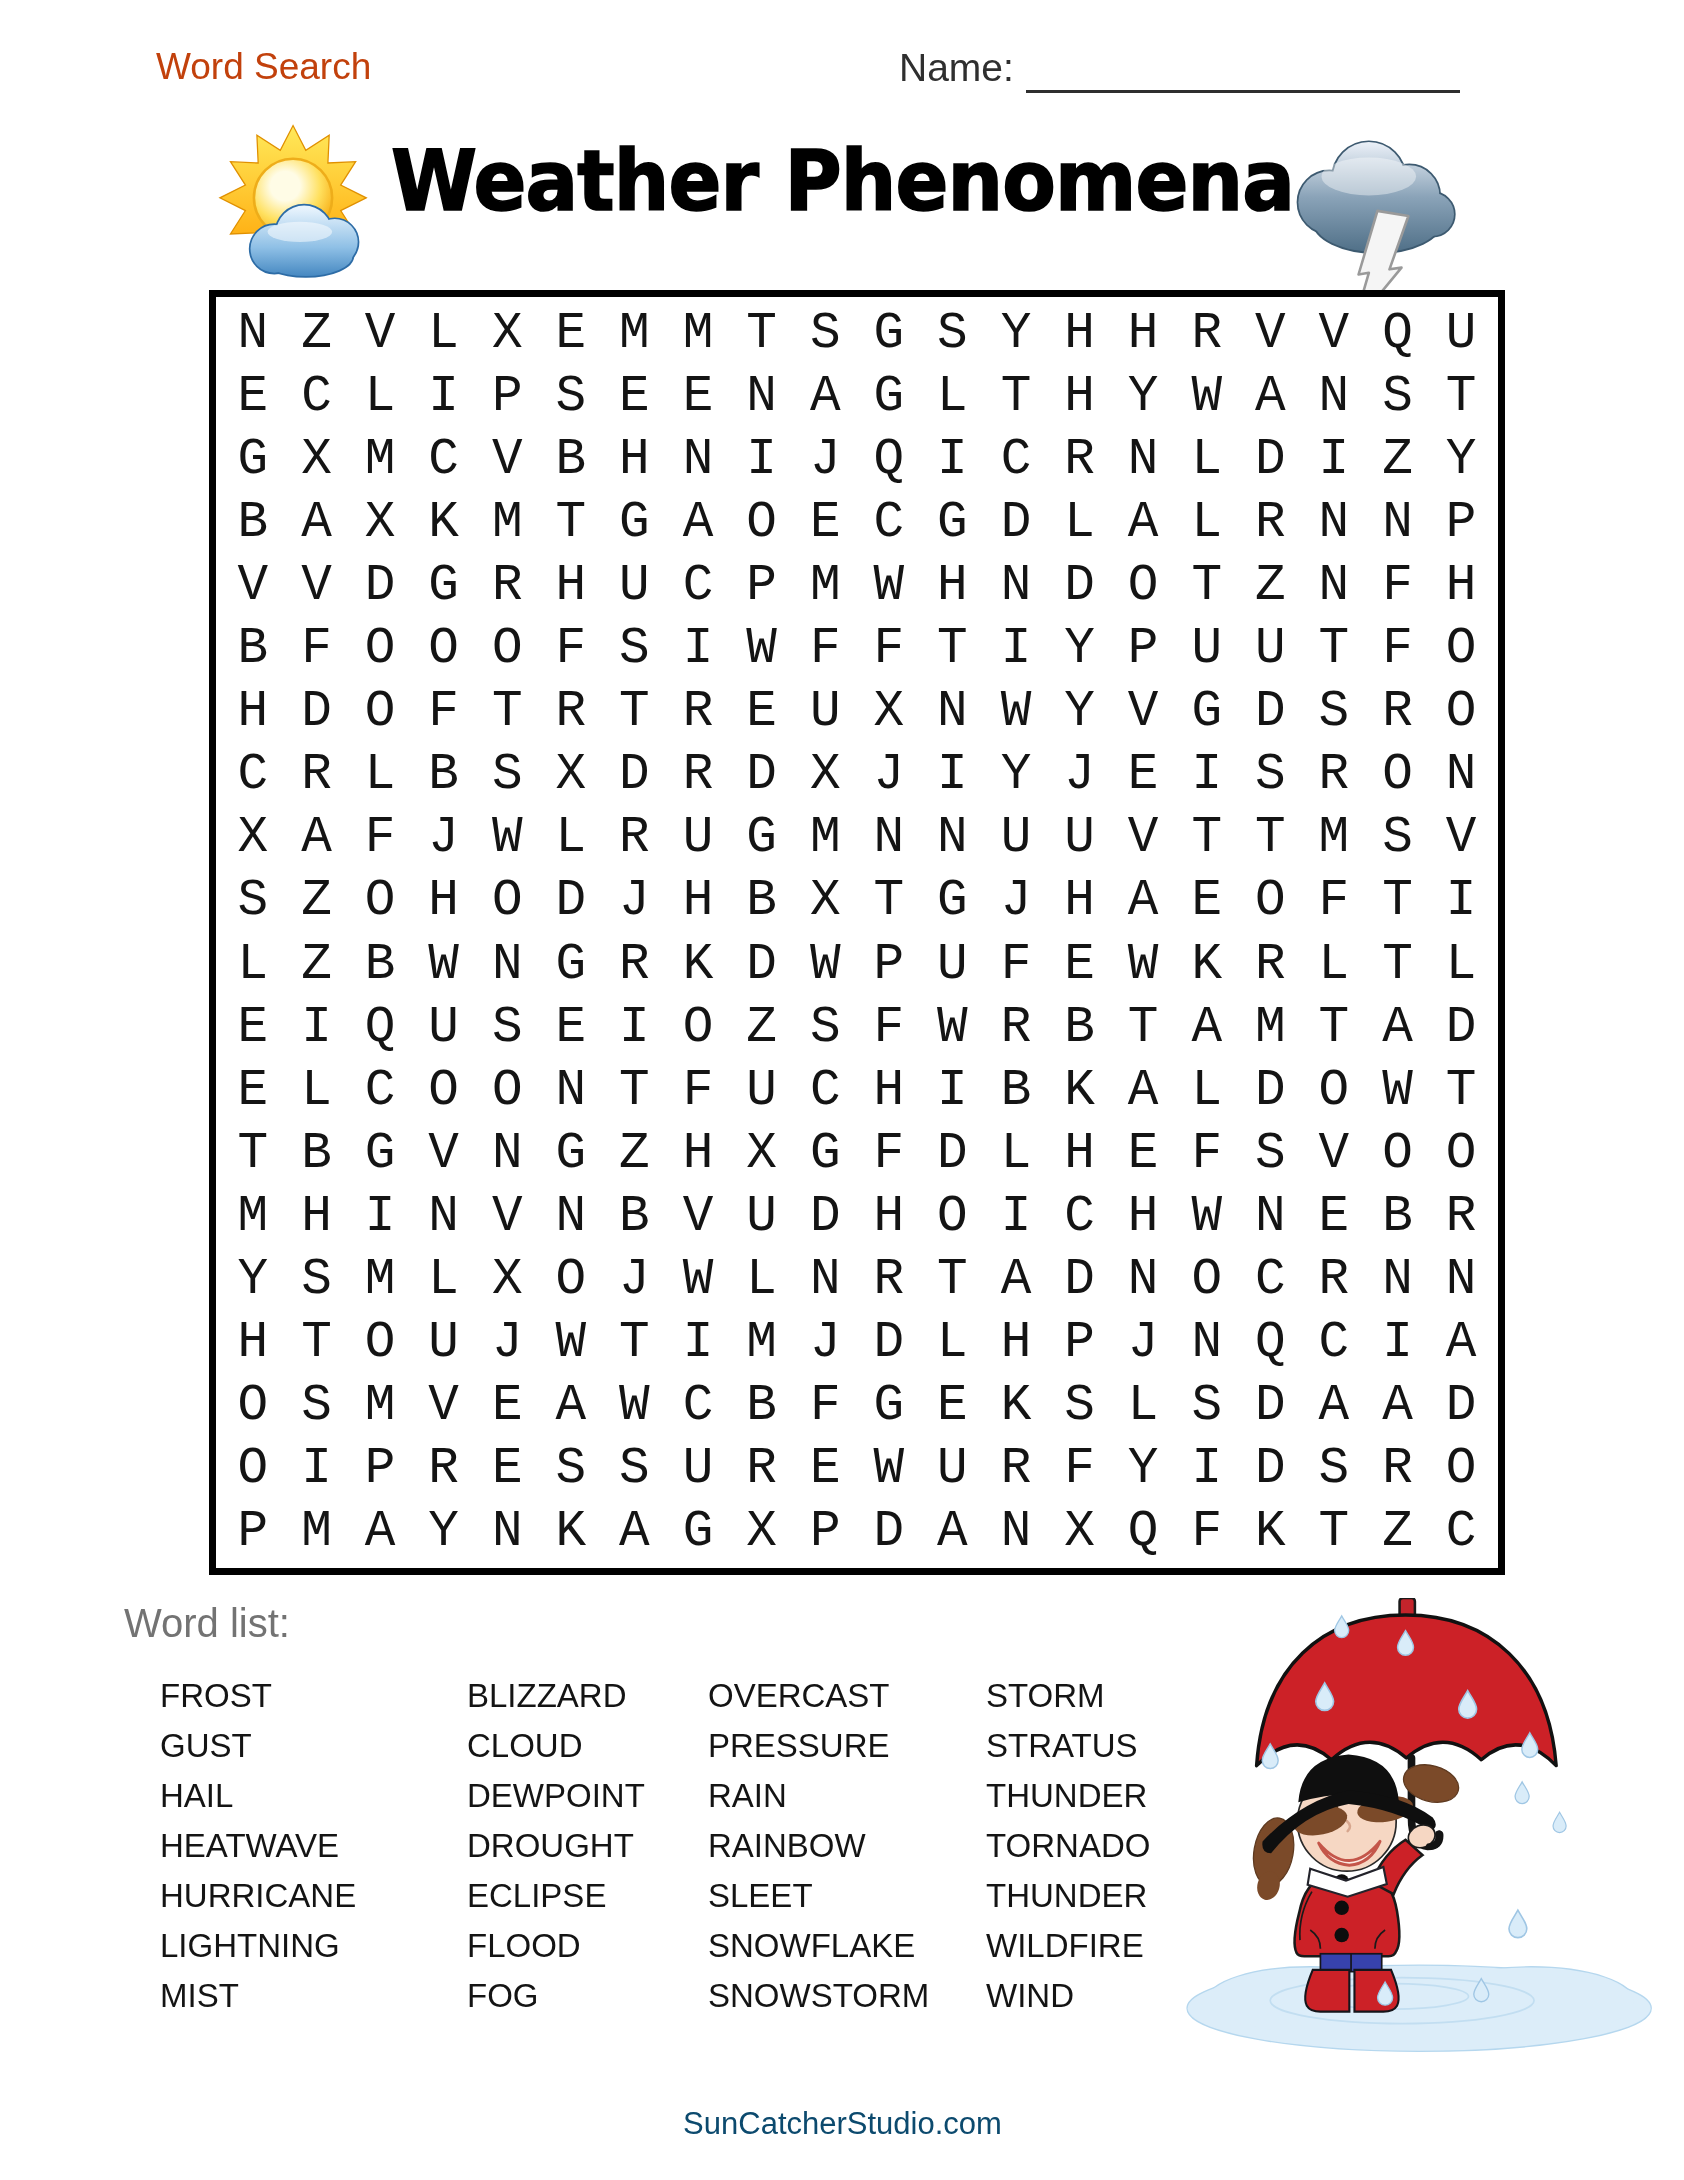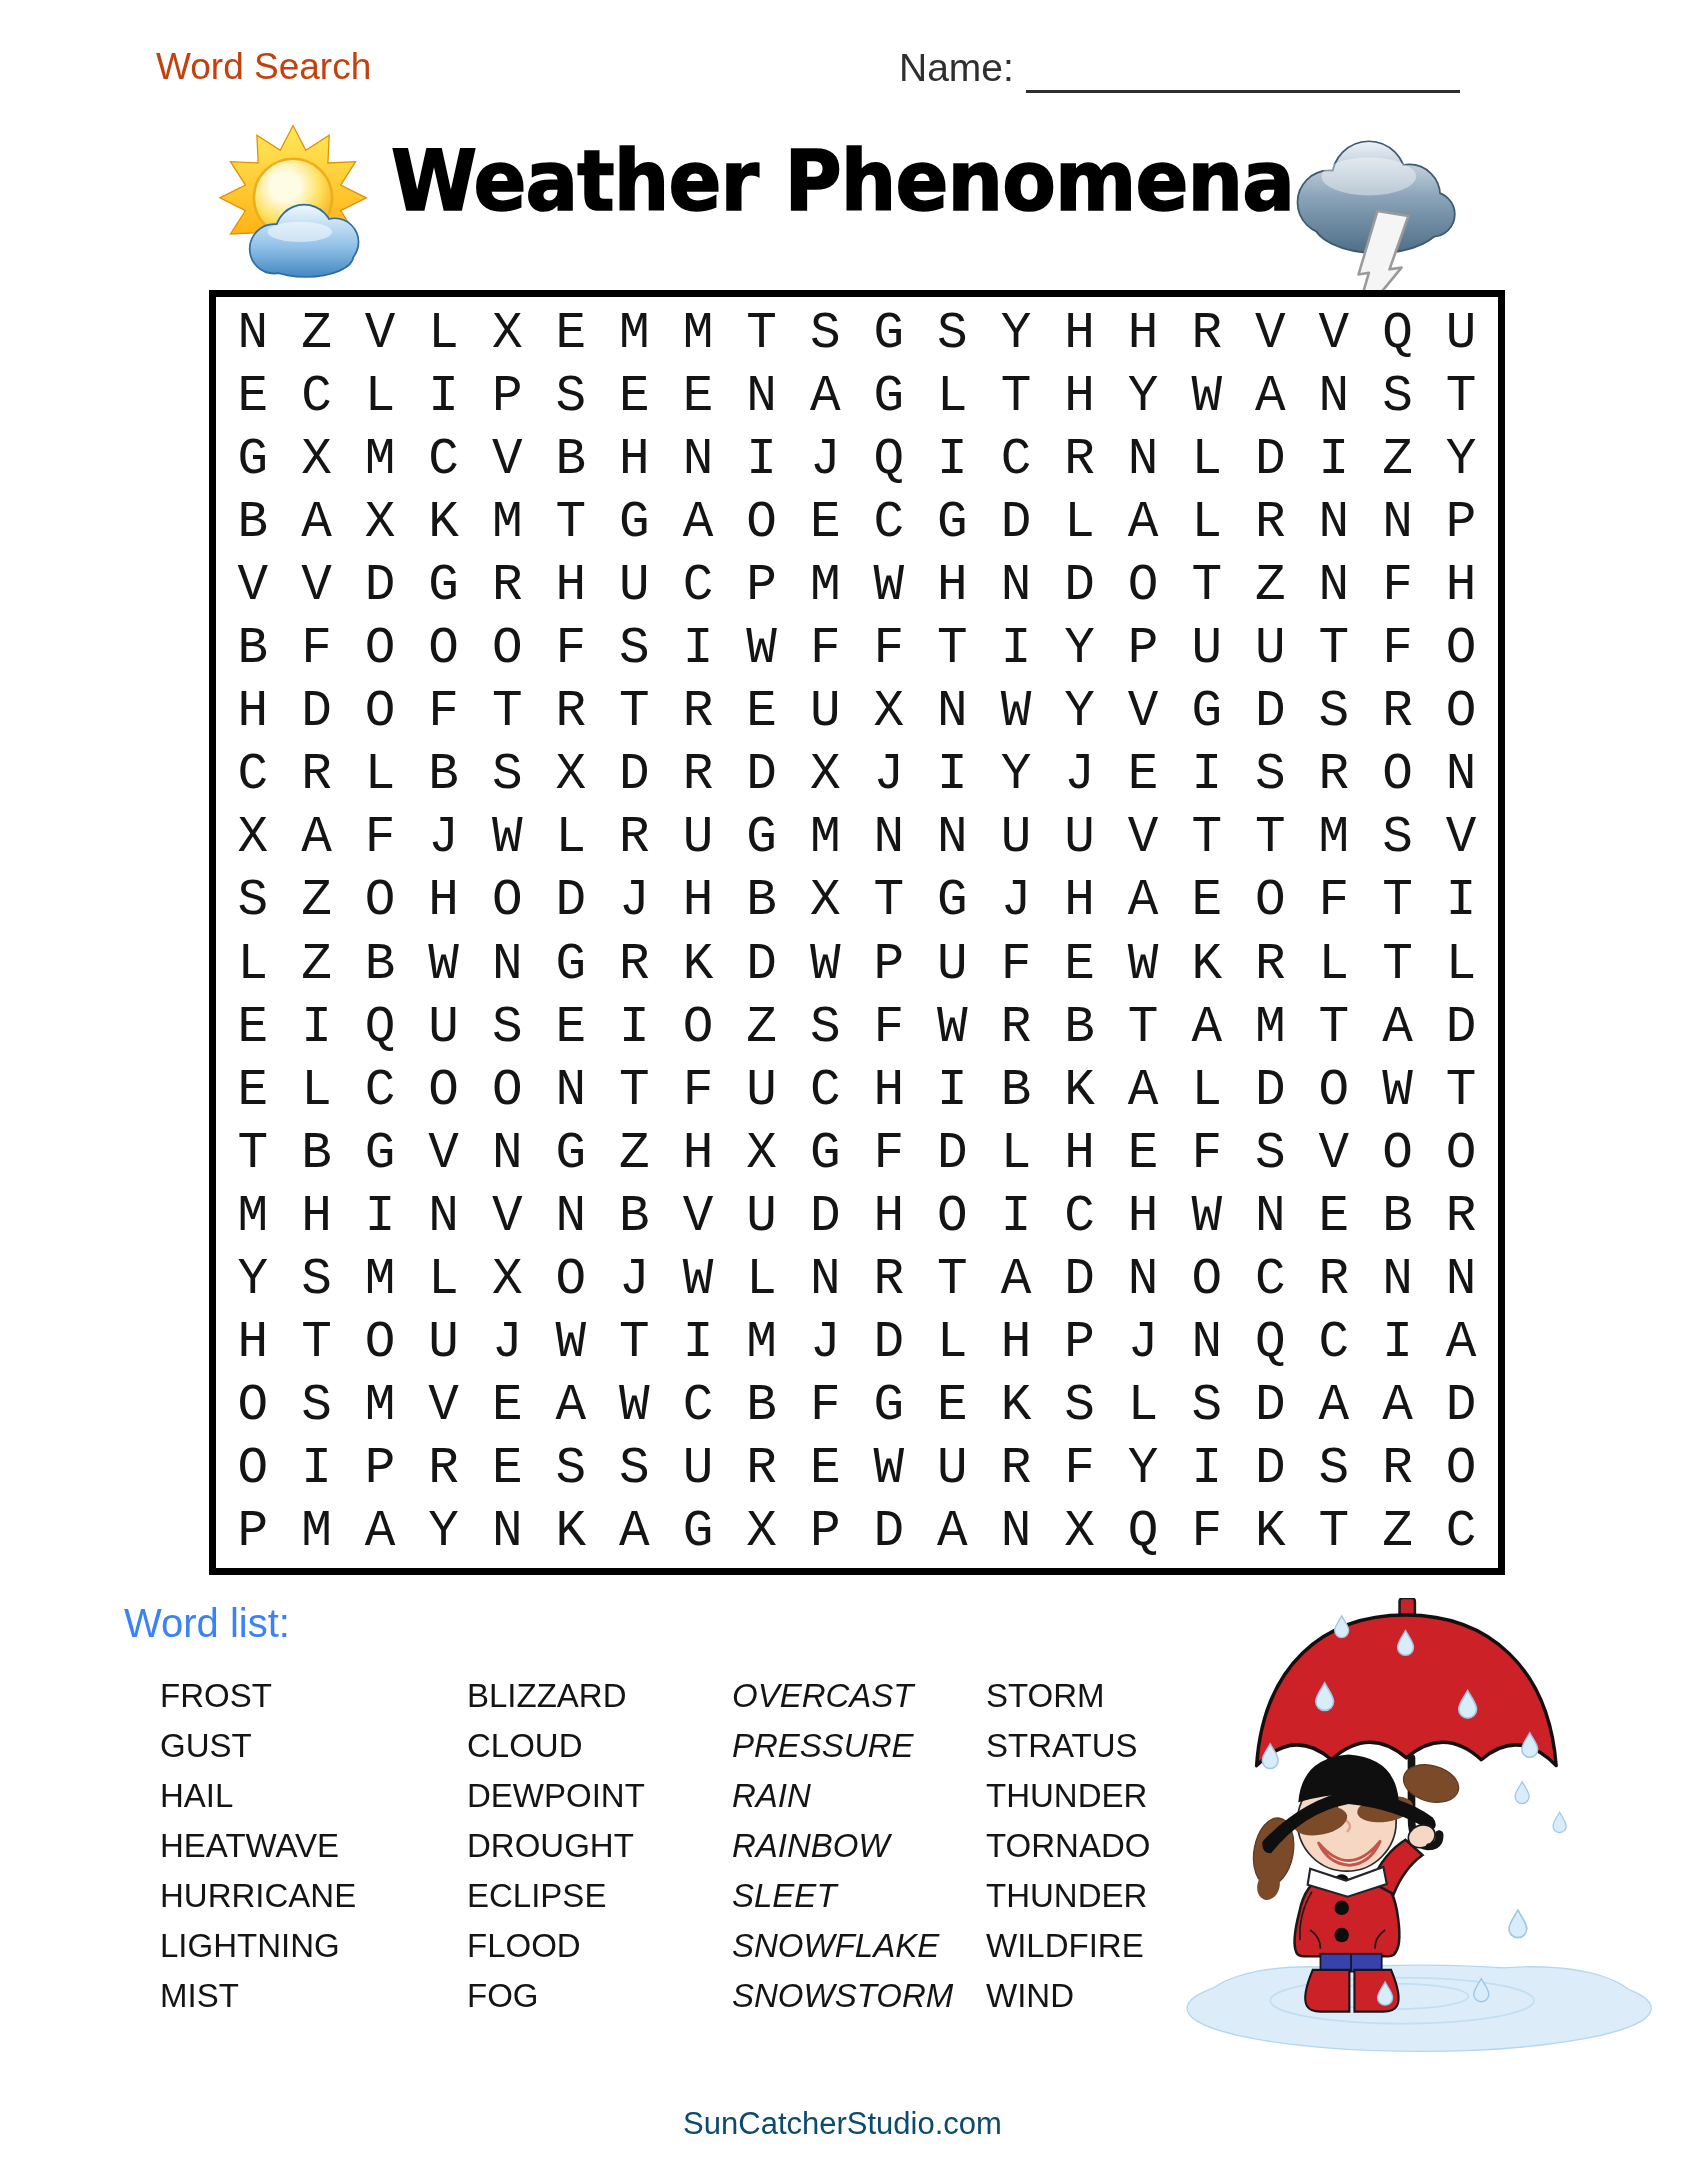--- a/index.html
+++ b/index.html
@@ -31,26 +31,26 @@
     border:7.7px solid #000; background:#fff;
     display:grid; grid-template-columns:repeat(20,1fr); grid-template-rows:repeat(20,1fr);
     padding:5.1px 5.1px;
   }
   .grid-cell {
     display:flex; align-items:center; justify-content:center;
     font-family:"Liberation Mono", monospace; font-size:51px; color:#141414;
   }
 
   
-  .wl-label { left:124px; top:1601px; font-size:40px; color:#3b82f6; }
+  .wl-label { left:124px; top:1601px; font-size:40px; color:#737373; }
   .word-columns { left:0; top:1671px; width:1685px; height:358px; }
   .word-col { position:absolute; top:0; font-size:33px; color:#141414; }
   .word-col:nth-child(1){ left:160px; }
   .word-col:nth-child(2){ left:467px; }
-  .word-col:nth-child(3){ left:732px;font-style:italic; }
+  .word-col:nth-child(3){ left:708px; }
   .word-col:nth-child(4){ left:986px; }
   .word { height:50px; line-height:50px; white-space:nowrap; }
 
   
   .girl { left:1174px; top:1598px; width:492px; height:463px; }
 
   
   .footer { left:0; right:0; top:2106px; text-align:center; font-size:31px; color:#0c4a6e; }
 </style>
 </head>

